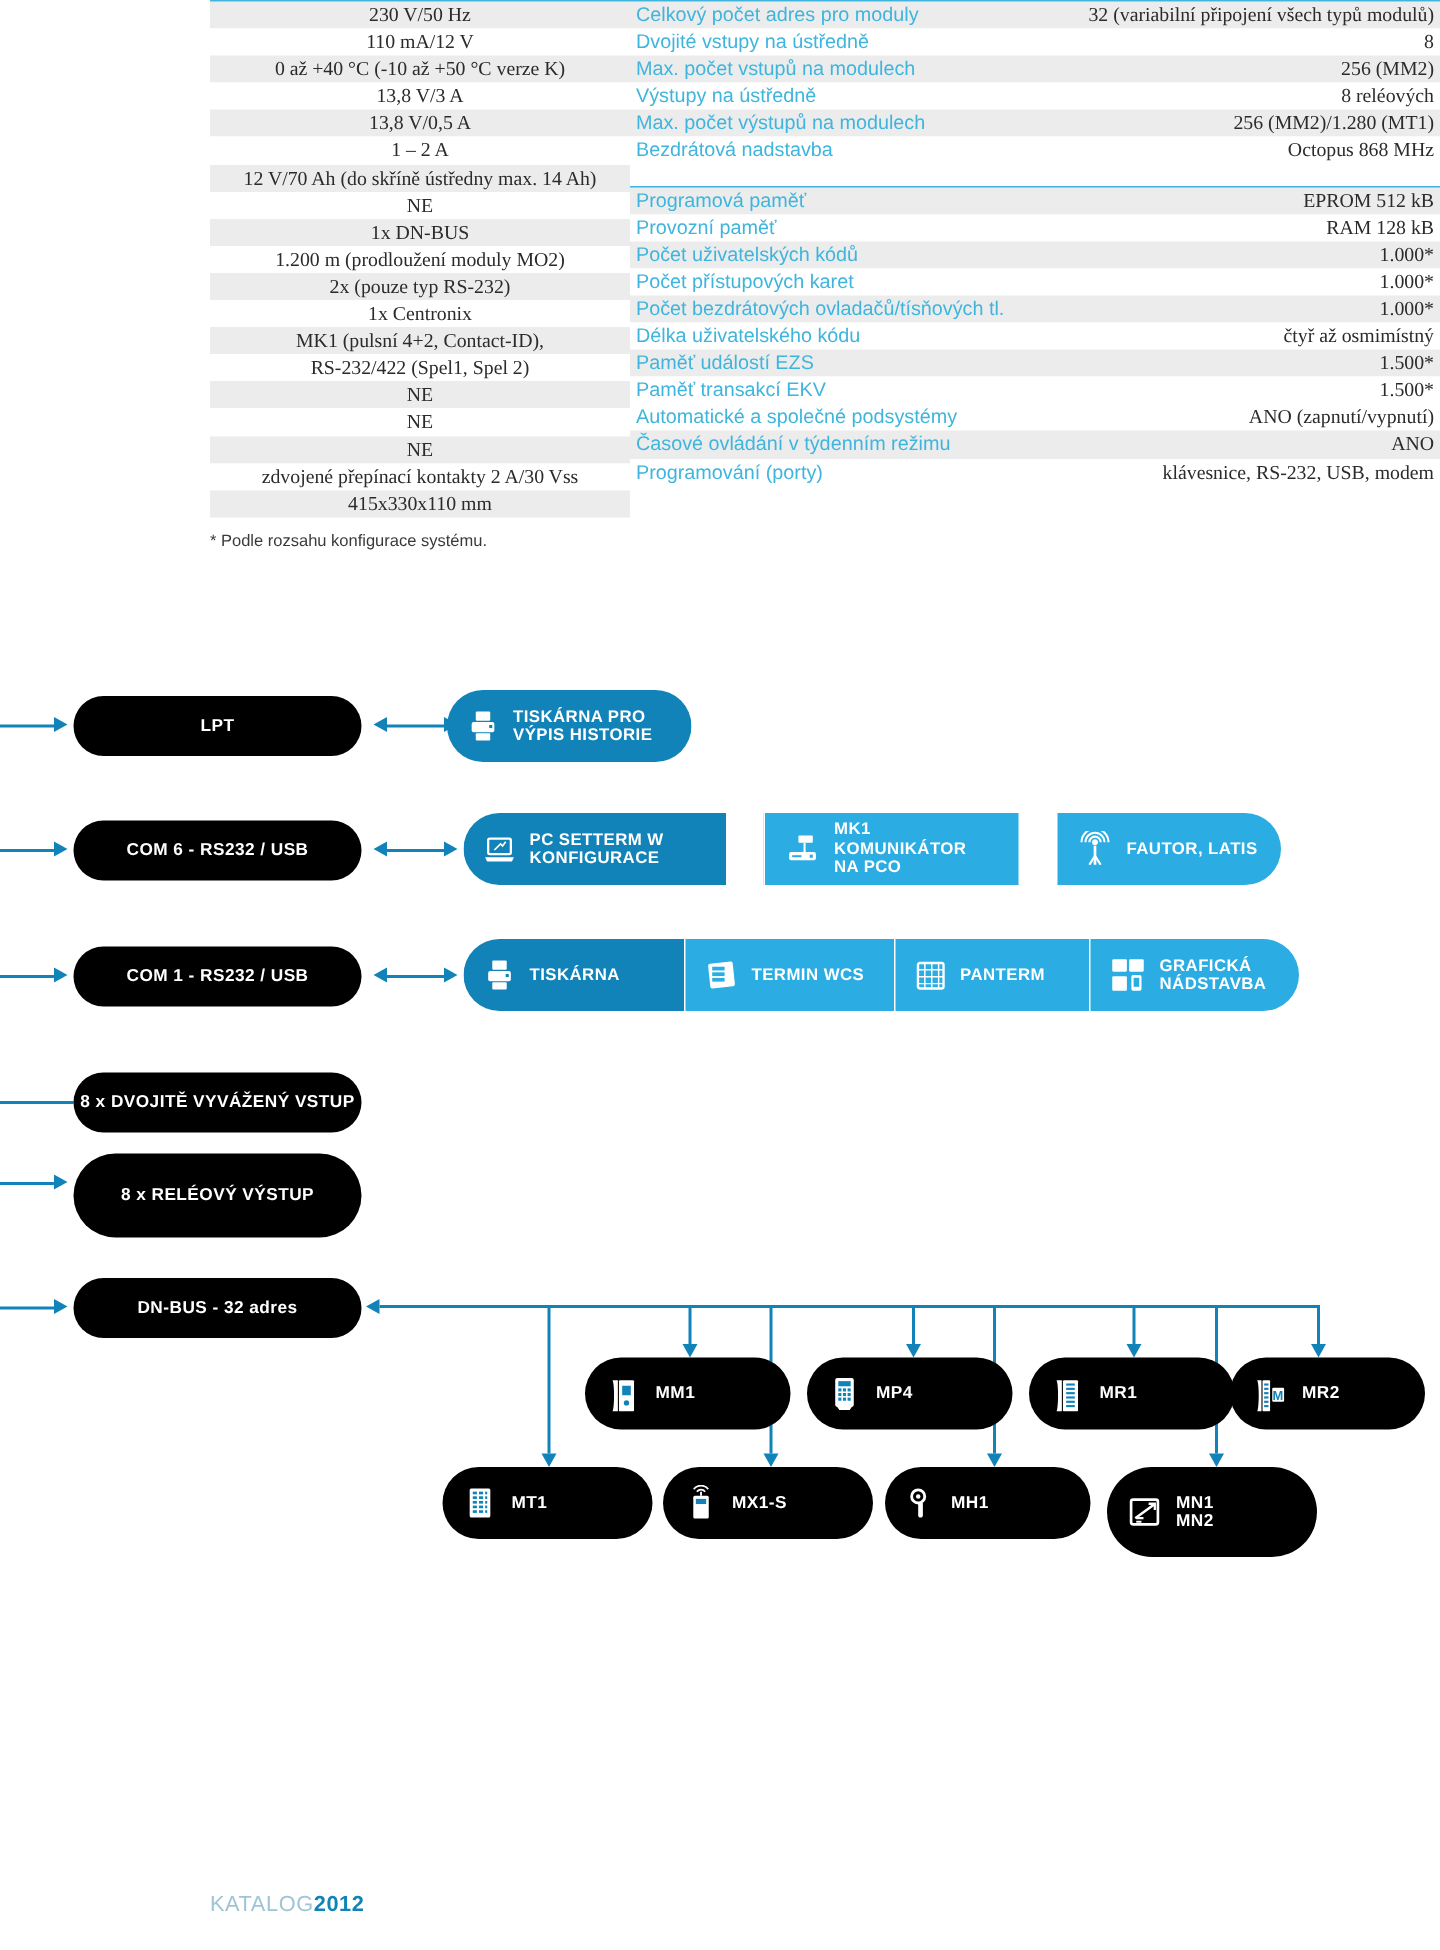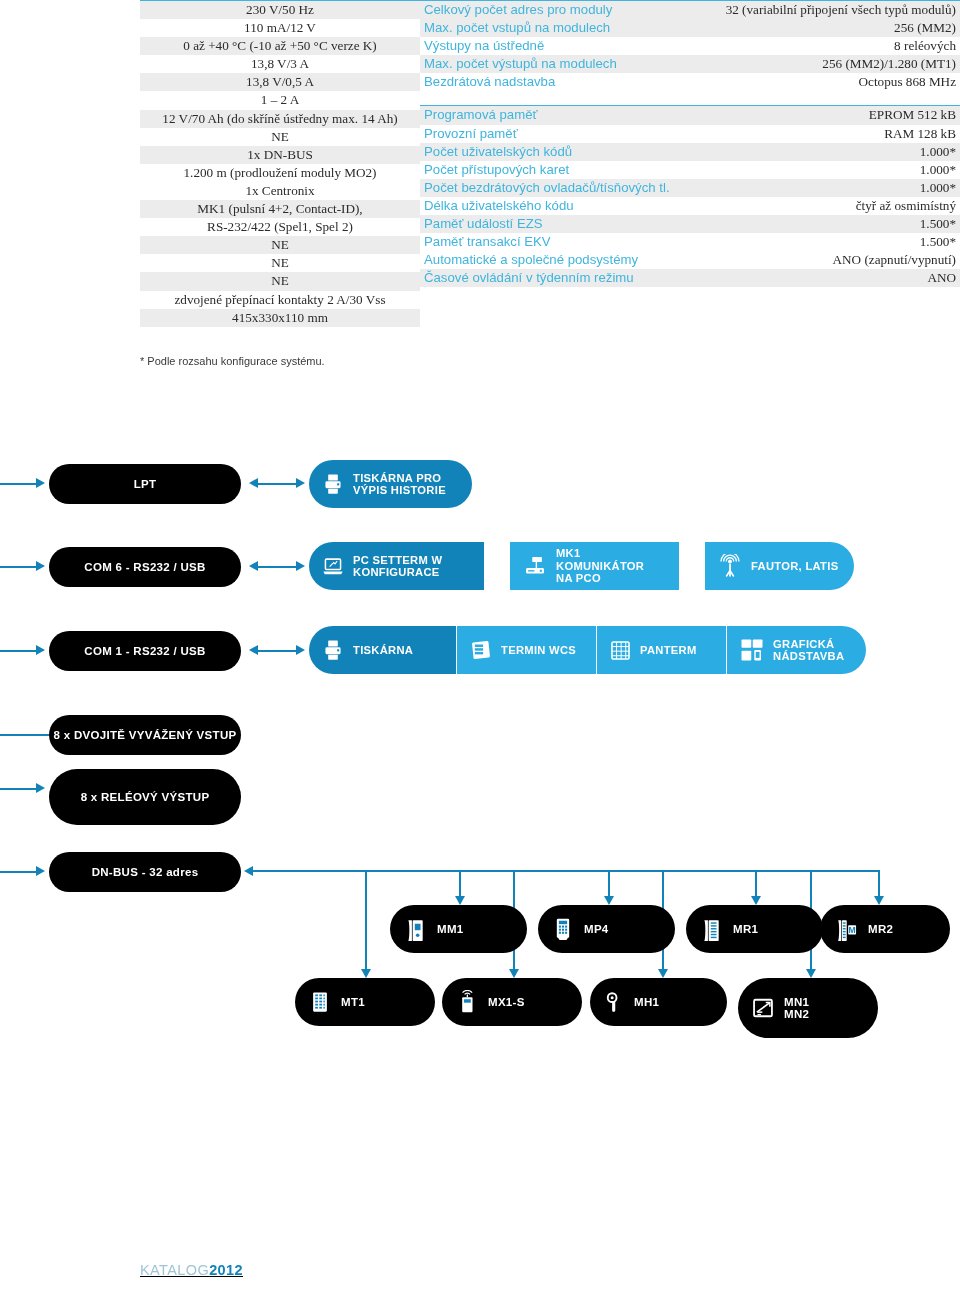--- a/index.html
+++ b/index.html
@@ -94,21 +94,21 @@
     border-left: 5.5px solid transparent;
     border-right: 5.5px solid transparent;
     border-top: 9px solid #1283B8;
   }
 
   .ic { flex: 0 0 auto; display: block; }
 
   
   .footer {
     position: absolute; left: 140px; top: 1262px;
-    font-size: 14.5px; letter-spacing: 0.4px; text-decoration: underline;
+    font-size: 14.5px; letter-spacing: 0.4px;
   }
   .footer .k { color: #9fc4d6; }
   .footer .y { color: #1283B8; font-weight: bold; }
 </style>
 </head>
 <body>
 
 <div class="page">
 
   <div class="tables">
@@ -139,20 +139,23 @@
             </tr>
             <tr class="even">
               <td class="val">NE</td>
             </tr>
             <tr class="odd">
               <td class="val">1x DN-BUS</td>
             </tr>
             <tr class="even">
               <td class="val">1.200 m (prodloužení moduly MO2)</td>
             </tr>
+            <tr class="odd">
+              <td class="val">2x (pouze typ RS-232)</td>
+            </tr>
             <tr class="even">
               <td class="val">1x Centronix</td>
             </tr>
             <tr class="odd">
               <td class="val">MK1 (pulsní 4+2, Contact-ID),</td>
             </tr>
             <tr class="even">
               <td class="val">RS-232/422 (Spel1, Spel 2)</td>
             </tr>
             <tr class="odd">
@@ -173,20 +176,24 @@
           </tbody>
       </table>
     </div>
 
     <div class="col-right">
       <table class="tbl topline">
         <tbody id="right-rows-1">
             <tr class="odd">
               <td class="lbl" style="width: 56%;">Celkový počet adres pro moduly</td>
               <td class="val">32 (variabilní připojení všech typů modulů)</td>
+            </tr>
+            <tr class="even">
+              <td class="lbl" style="width: 56%;">Dvojité vstupy na ústředně</td>
+              <td class="val">8</td>
             </tr>
             <tr class="odd">
               <td class="lbl" style="width: 56%;">Max. počet vstupů na modulech</td>
               <td class="val">256 (MM2)</td>
             </tr>
             <tr class="even">
               <td class="lbl" style="width: 56%;">Výstupy na ústředně</td>
               <td class="val">8 reléových</td>
             </tr>
             <tr class="odd">
@@ -235,38 +242,42 @@
               <td class="val">1.500*</td>
             </tr>
             <tr class="even">
               <td class="lbl" style="width: 56%;">Automatické a společné podsystémy</td>
               <td class="val">ANO (zapnutí/vypnutí)</td>
             </tr>
             <tr class="odd">
               <td class="lbl" style="width: 56%;">Časové ovládání v týdenním režimu</td>
               <td class="val">ANO</td>
             </tr>
+            <tr class="even">
+              <td class="lbl" style="width: 56%;">Programování (porty)</td>
+              <td class="val">klávesnice, RS-232, USB, modem</td>
+            </tr>
           </tbody>
       </table>
     </div>
   </div>
 
   <div class="footnote">* Podle rozsahu konfigurace systému.</div>
 
   <div class="diagram">
 
     <div class="line hline" style="left:0px; top:63px; width:36px;"></div>
     <div class="arrow right" style="left:36px; top:57.5px;"></div>
     <div class="pill" id="pill-lpt" style="left:49px; top:44px; width:192px; height:40px;">
       <span>LPT</span>
     </div>
     <div class="arrow left" style="left:249px; top:57.5px;"></div>
     <div class="line hline" style="left:258px; top:63px; width:38px;"></div>
     <div class="arrow right" style="left:296px; top:57.5px;"></div>
-    <div class="chain" id="chain-lpt" style="left:309px; top:40px;justify-content:center;">
+    <div class="chain" id="chain-lpt" style="left:298px; top:40px;justify-content:center;">
         <div class="seg dark" style="width: 163px;">
           <span>
             <svg class="ic" width="22" height="22" viewBox="0 0 32 32" fill="#ffffff">
               <rect x="9" y="2" width="14" height="9" rx="1"></rect>
               <rect x="5" y="12" width="22" height="10" rx="2"></rect>
               <rect x="9" y="23" width="14" height="7" rx="1"></rect>
               <rect x="22" y="15" width="3" height="3" fill="#1283B8"></rect>
             </svg>
           </span>
           <span class="seg-label">TISKÁRNA PRO

